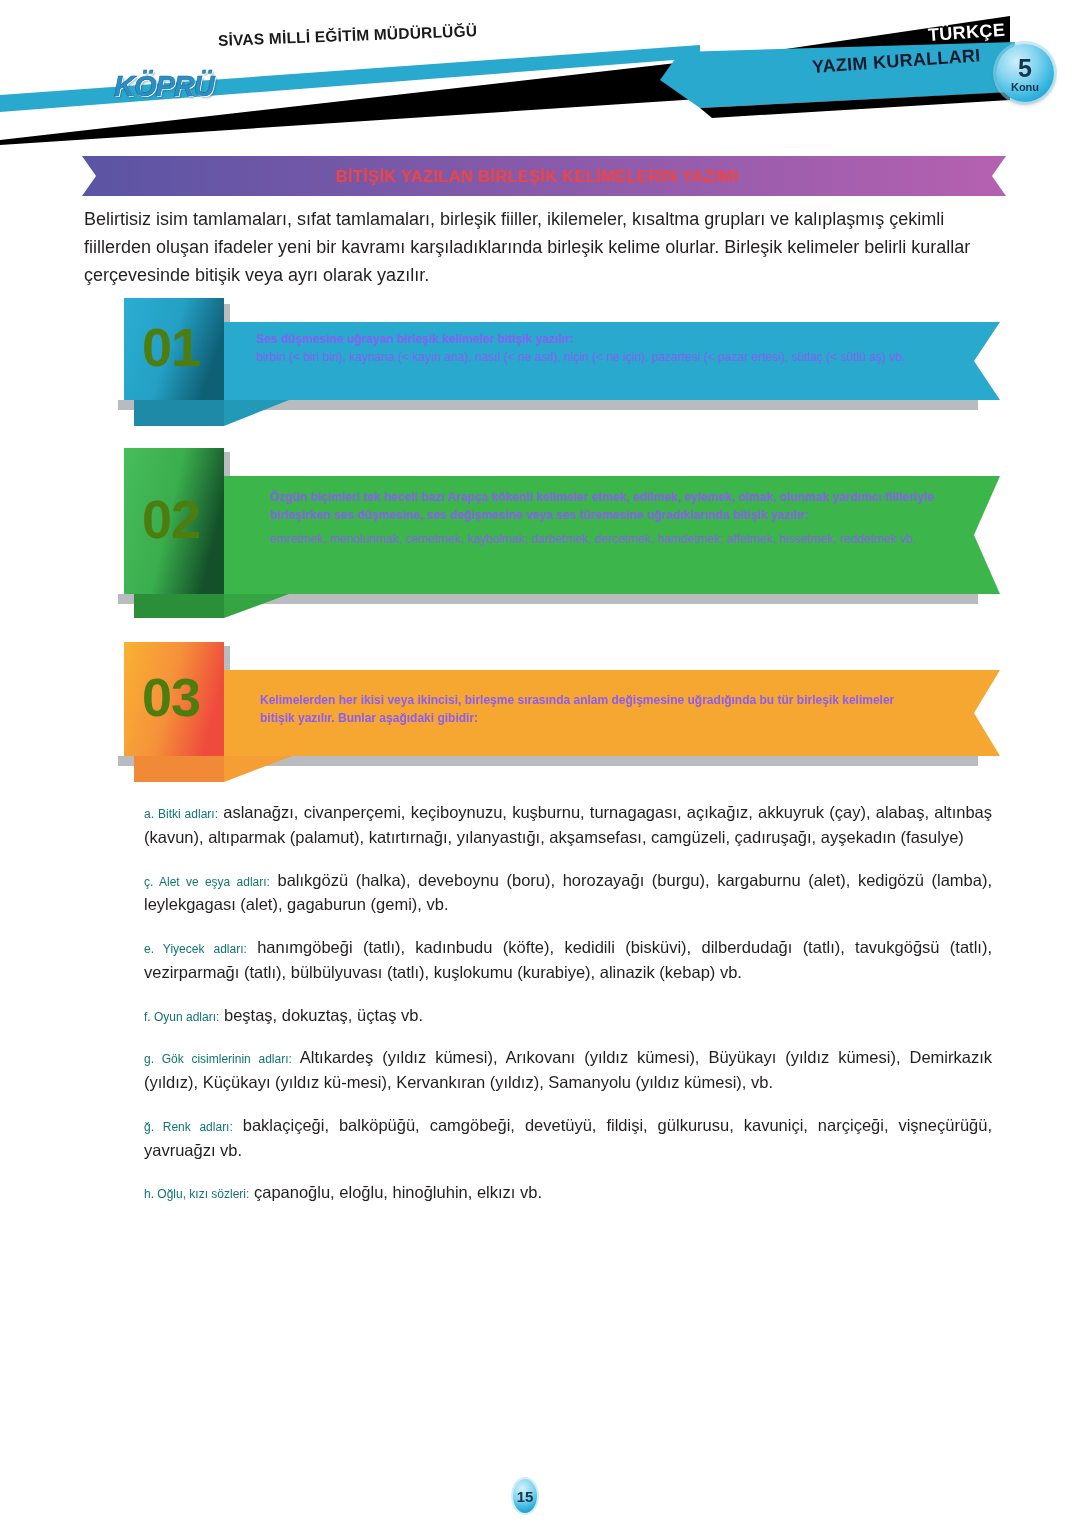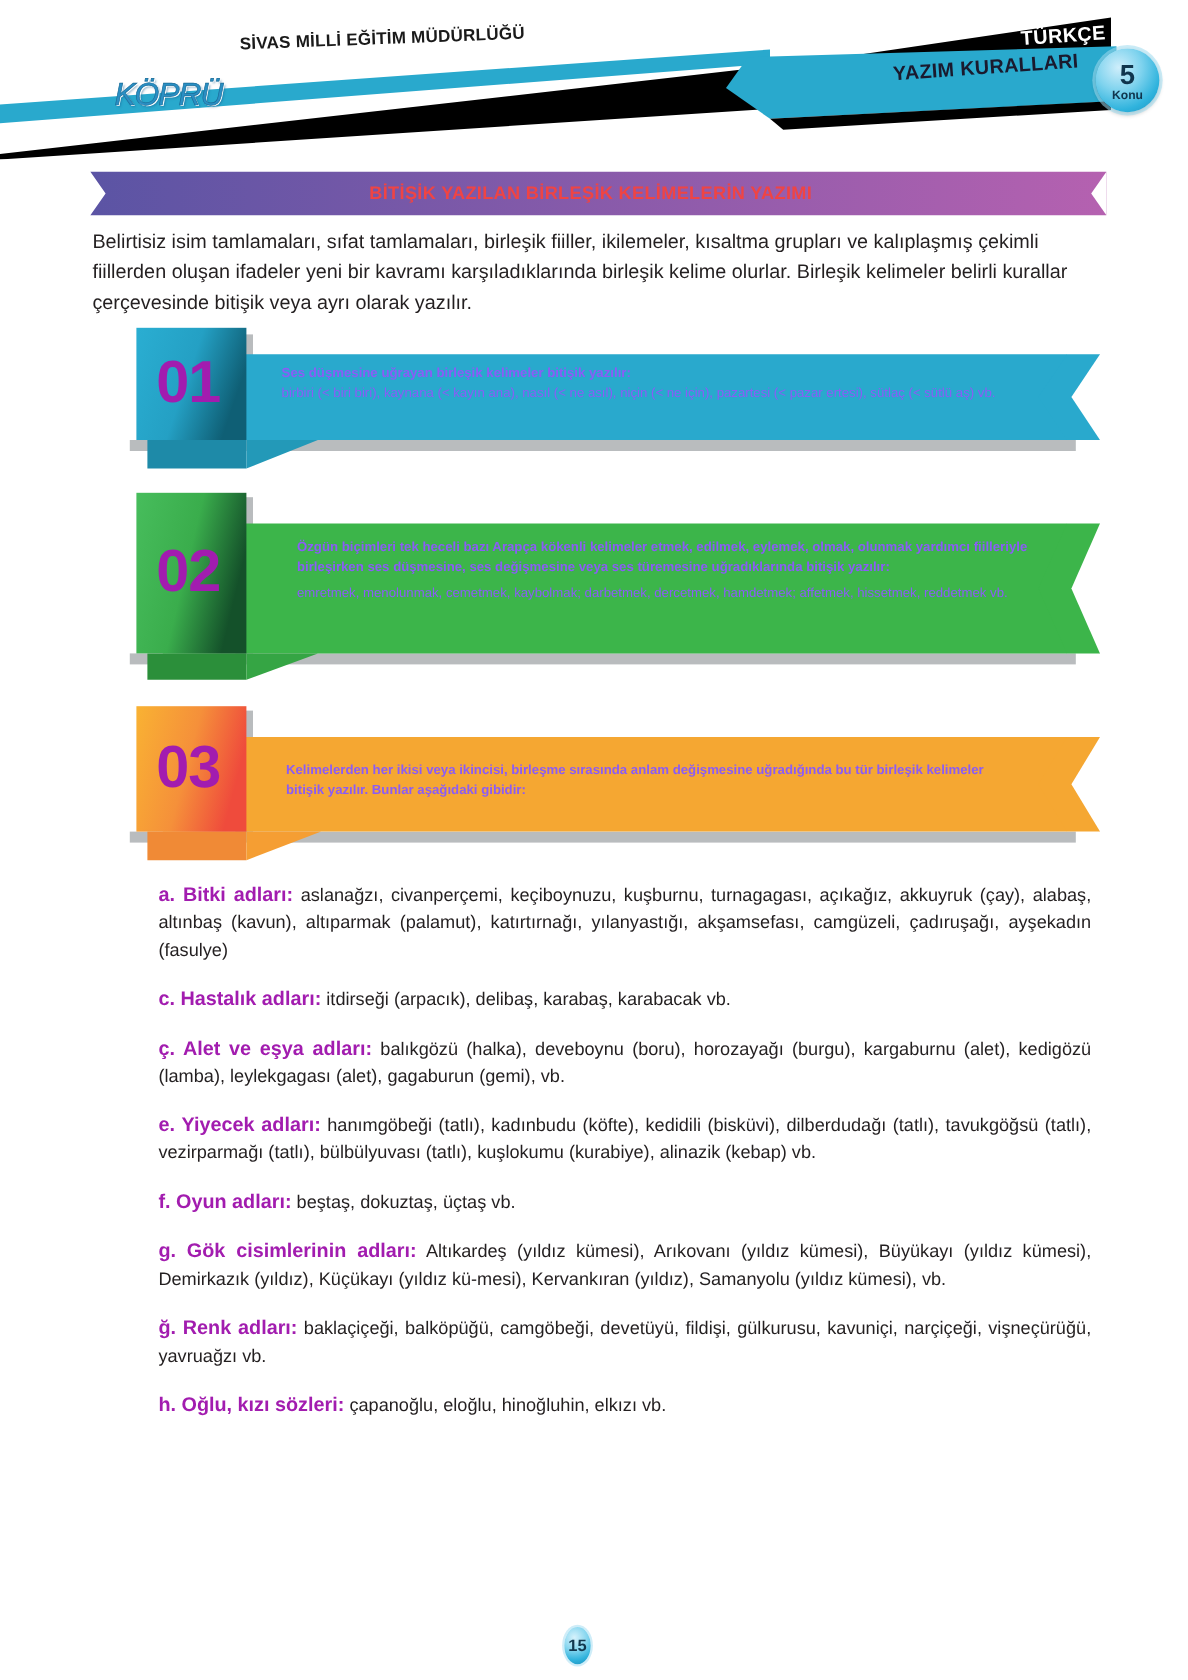--- a/index.html
+++ b/index.html
@@ -54,23 +54,23 @@
     color: #1a1a2e;
     letter-spacing: 0.3px;
     transform: rotate(-4deg);
     transform-origin: left center;
     white-space: nowrap;
   }
 
   
   .logo {
     position: absolute;
-    left: 104px; top: 70px;
+    left: 114px; top: 70px;
     font-size: 29px;
-    font-weight: normal;
+    font-weight: bold;
     font-style: italic;
     letter-spacing: -1px;
     color: #2a8fc4;
     text-shadow: 1px 1px 0 #ffffff, 2px 2px 2px rgba(20,90,140,.45);
     -webkit-text-stroke: 0.6px #1b6d99;
     white-space: nowrap;
   }
 
   
   .konu-badge {
@@ -123,21 +123,21 @@
   }
 
   
   .rule { position: absolute; }
   .rule svg { position: absolute; left: 0; top: 0; }
 
   .rule-num {
     position: absolute;
     font-size: 54px;
     font-weight: bold;
-    color: #a21caf;
+    color: #4d7c0f;
     letter-spacing: -1px;
     line-height: 1;
   }
   .rule-body {
     position: absolute;
     font-size: 12px;
     line-height: 1.48;
     color: #8b5cf6;
   }
   .rule-body .hl { font-weight: bold; display: block; }
@@ -150,23 +150,23 @@
     width: 848px;
   }
   .item {
     font-size: 16.5px;
     line-height: 1.5;
     color: #231f20;
     text-align: justify;
     margin-bottom: 18px;
   }
   .item .lbl {
-    font-weight: bold;
-    color: #a21caf;
-    font-size: 18px;
+    font-weight: normal;
+    color: #0f766e;
+    font-size: 12px;
   }
 
   
   .pageno {
     position: absolute;
     left: 513px; top: 1479px;
     width: 24px; height: 34px;
     border-radius: 50%;
     background: radial-gradient(circle at 38% 28%, #d6f2fc 0%, #86d6ef 40%, #2fb2dc 72%, #1b8cba 100%);
     box-shadow: 0 0 0 2px rgba(175,225,243,.6);
@@ -302,24 +302,20 @@
 </div>
 
 <div class="items">
 
   <p class="item">
     <span class="lbl">a. Bitki adları:</span>
     <span>aslanağzı, civanperçemi, keçiboynuzu, kuşburnu, turnagagası, açıkağız, akkuyruk (çay), alabaş, altınbaş (kavun), altıparmak (palamut), katırtırnağı,  yılanyastığı, akşamsefası, camgüzeli, çadıruşağı, ayşekadın (fasulye)</span>
   </p>
 
 
-  <p class="item">
-    <span class="lbl">c. Hastalık adları:</span>
-    <span>itdirseği (arpacık), delibaş, karabaş, karabacak vb.</span>
-  </p>
 
   <p class="item">
     <span class="lbl">ç. Alet ve eşya adları:</span>
     <span>balıkgözü (halka), deveboynu (boru), horozayağı (burgu), kargaburnu (alet), kedigözü (lamba), leylekgagası (alet), gagaburun (gemi),  vb.</span>
   </p>
 
 
   <p class="item">
     <span class="lbl">e. Yiyecek adları:</span>
     <span>hanımgöbeği (tatlı), kadınbudu (köfte), kedidili (bisküvi), dilberdudağı (tatlı), tavukgöğsü (tatlı), vezirparmağı (tatlı), bülbülyuvası (tatlı), kuşlokumu (kurabiye), alinazik (kebap) vb.</span>

